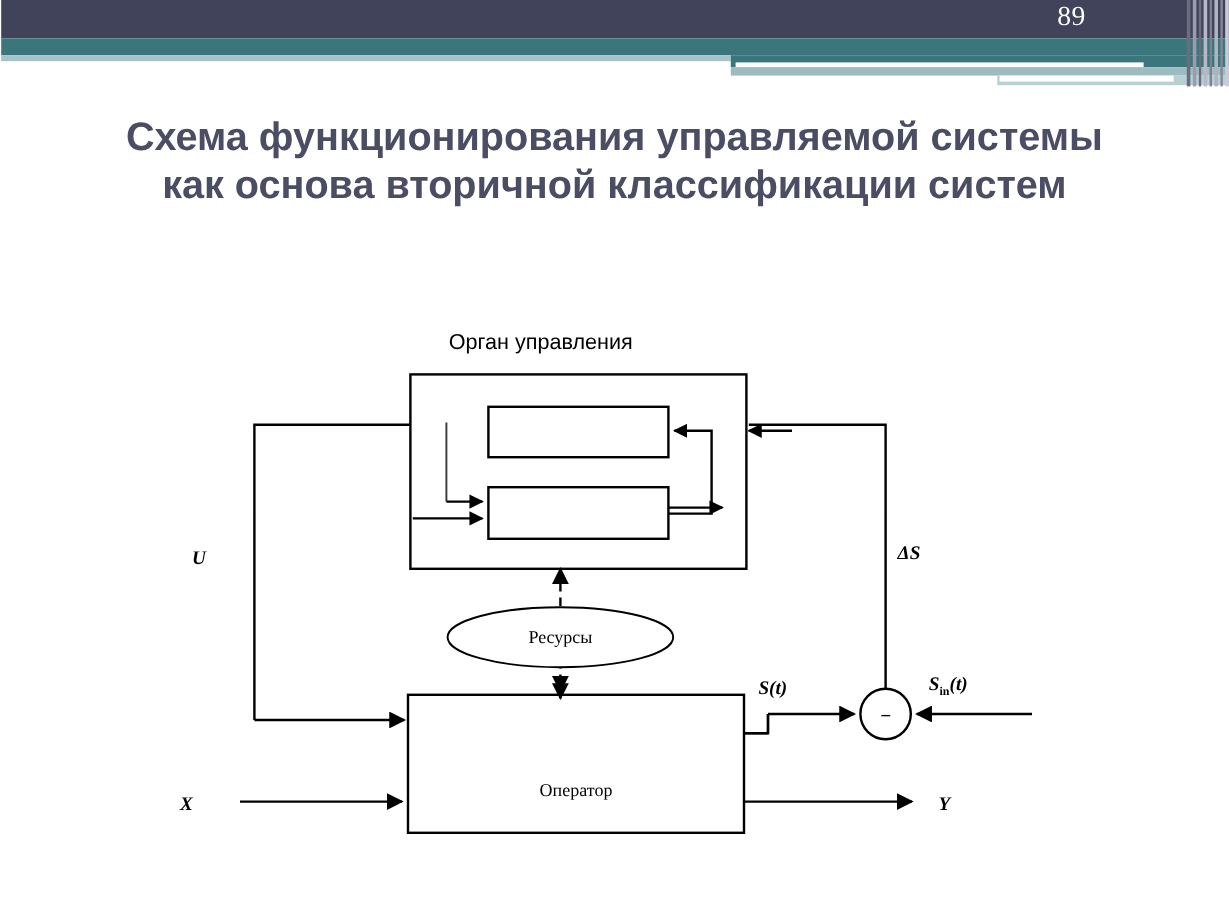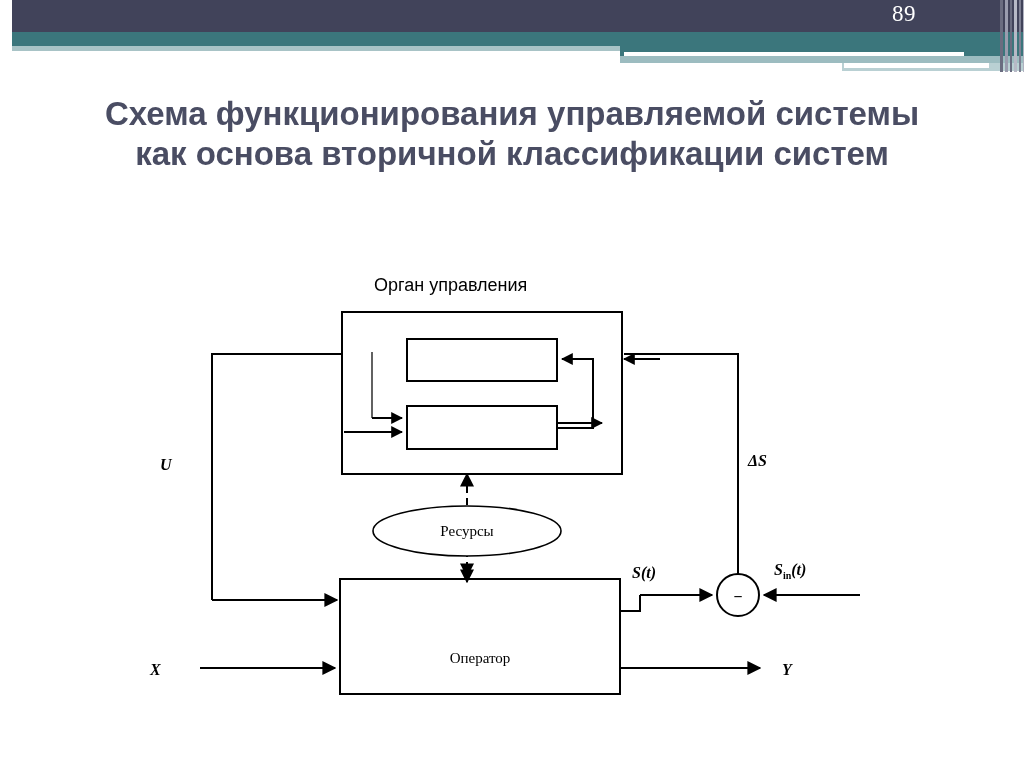--- a/index.html
+++ b/index.html
@@ -11,21 +11,21 @@
     width: 1024px;
     height: 767px;
     position: relative;
     overflow: hidden;
     font-family: "Liberation Sans", sans-serif;
   }
 
   
   #slide-header {
     position: absolute;
-    top: 0; left: 12px;
+    top: 0; left: 1px;
     width: 932px;
     height: 72px;
   }
   .band {
     position: absolute;
   }
   .band-dark {
     left: 0; top: 0;
     width: 1024px; height: 32px;
     background: #41435a;

